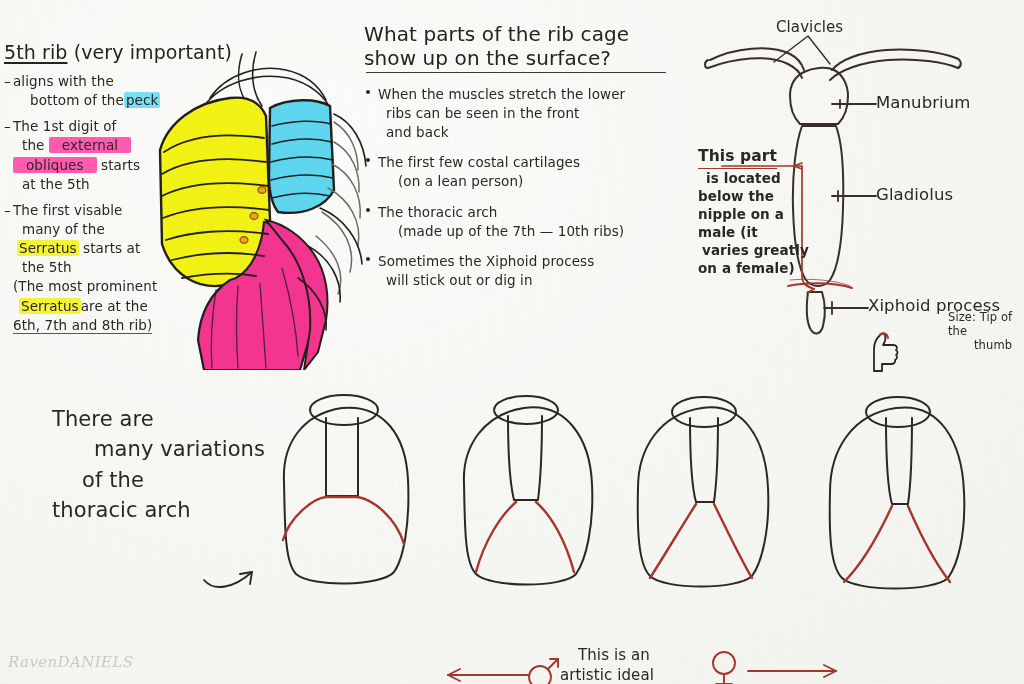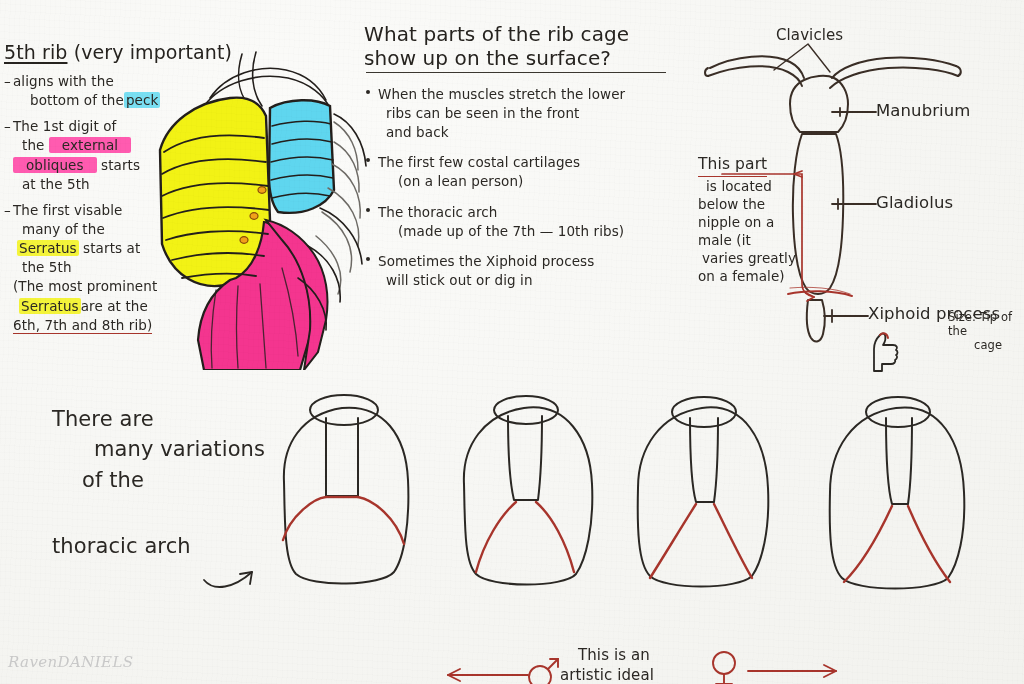--- a/index.html
+++ b/index.html
@@ -111,54 +111,55 @@
     position: absolute;
     left: 2px; top: 5px;
     width: 4px; height: 4px;
     background: #2b2824;
     border-radius: 50%;
   }
   .mbullet .sub { display: block; padding-left: 20px; }
   .mbullet .cont { display: block; padding-left: 8px; }
 
   
-  #sternum-area { left: 662px; top: 16px; width: 362px; height: 380px; }
+  #sternum-area { left: 662px; top: 8px; width: 362px; height: 380px; }
 
   .lbl {
     position: absolute;
     font-size: 16.5px;
     color: #2b2824;
     white-space: nowrap;
   }
 
   #thispart-block {
     position: absolute;
     left: 36px; top: 138px;
     font-size: 13.5px;
     line-height: 1.34;
     color: #2b2824;
     width: 112px;
+    font-weight: bold;
   }
   #thispart-title {
     font-size: 15.5px;
     border-bottom: 1.5px solid #a8352c;
     display: inline-block;
     padding-bottom: 1px;
   }
 
   
   #arch-note {
     left: 52px; top: 404px;
     font-size: 21px;
     line-height: 1.45;
     color: #2b2824;
   }
   #arch-note .l2 { padding-left: 8px; display: block; margin-left: 34px; }
   #arch-note .l3 { padding-left: 30px; display: block; }
-  #arch-note .l4 { padding-left: 0px; display: block; margin-top: 36px; }
+  #arch-note .l4 { padding-left: 0px; display: block; }
 
   .arch-fig { position: absolute; top: 392px; }
 
   #bottom-caption { left: 442px; top: 604px; width: 420px; height: 76px; margin-top: 39px; }
   #caption-text {
     position: absolute;
     left: 118px; top: 2px;
     font-size: 15px;
     line-height: 1.34;
     color: #2b2824;
@@ -400,21 +401,21 @@
       <div>below the</div>
       <div>nipple on a</div>
       <div>male (it</div>
       <div style="padding-left:4px">varies greatly</div>
       <div>on a female)</div>
     </div>
   </div>
 
   <div class="abs hand" id="size-note">
     <span>Size: Tip of the</span>
-    <span class="sn2">cage</span>
+    <span class="sn2">thumb</span>
   </div>
 
   <svg class="abs" style="left:860px; top:325px;" width="44" height="48" viewBox="0 0 44 48">
     <path d="M14 46 L14 24 C14 18 16 14 20 10 C22 8 24 8 25 10
              C26 13 25 17 23 20 L33 20 C37 20 38 23 36 25
              C38 26 38 29 36 30 C38 31 37 34 35 35
              C36 37 34 39 31 39 L22 39 L22 46 Z" fill="none" stroke="#2b2824" stroke-width="1.8" stroke-linejoin="round"></path>
     <path d="M20 10 C23 7 27 8 28 13" fill="none" stroke="#a8352c" stroke-width="2" stroke-linecap="round"></path>
   </svg>
 

